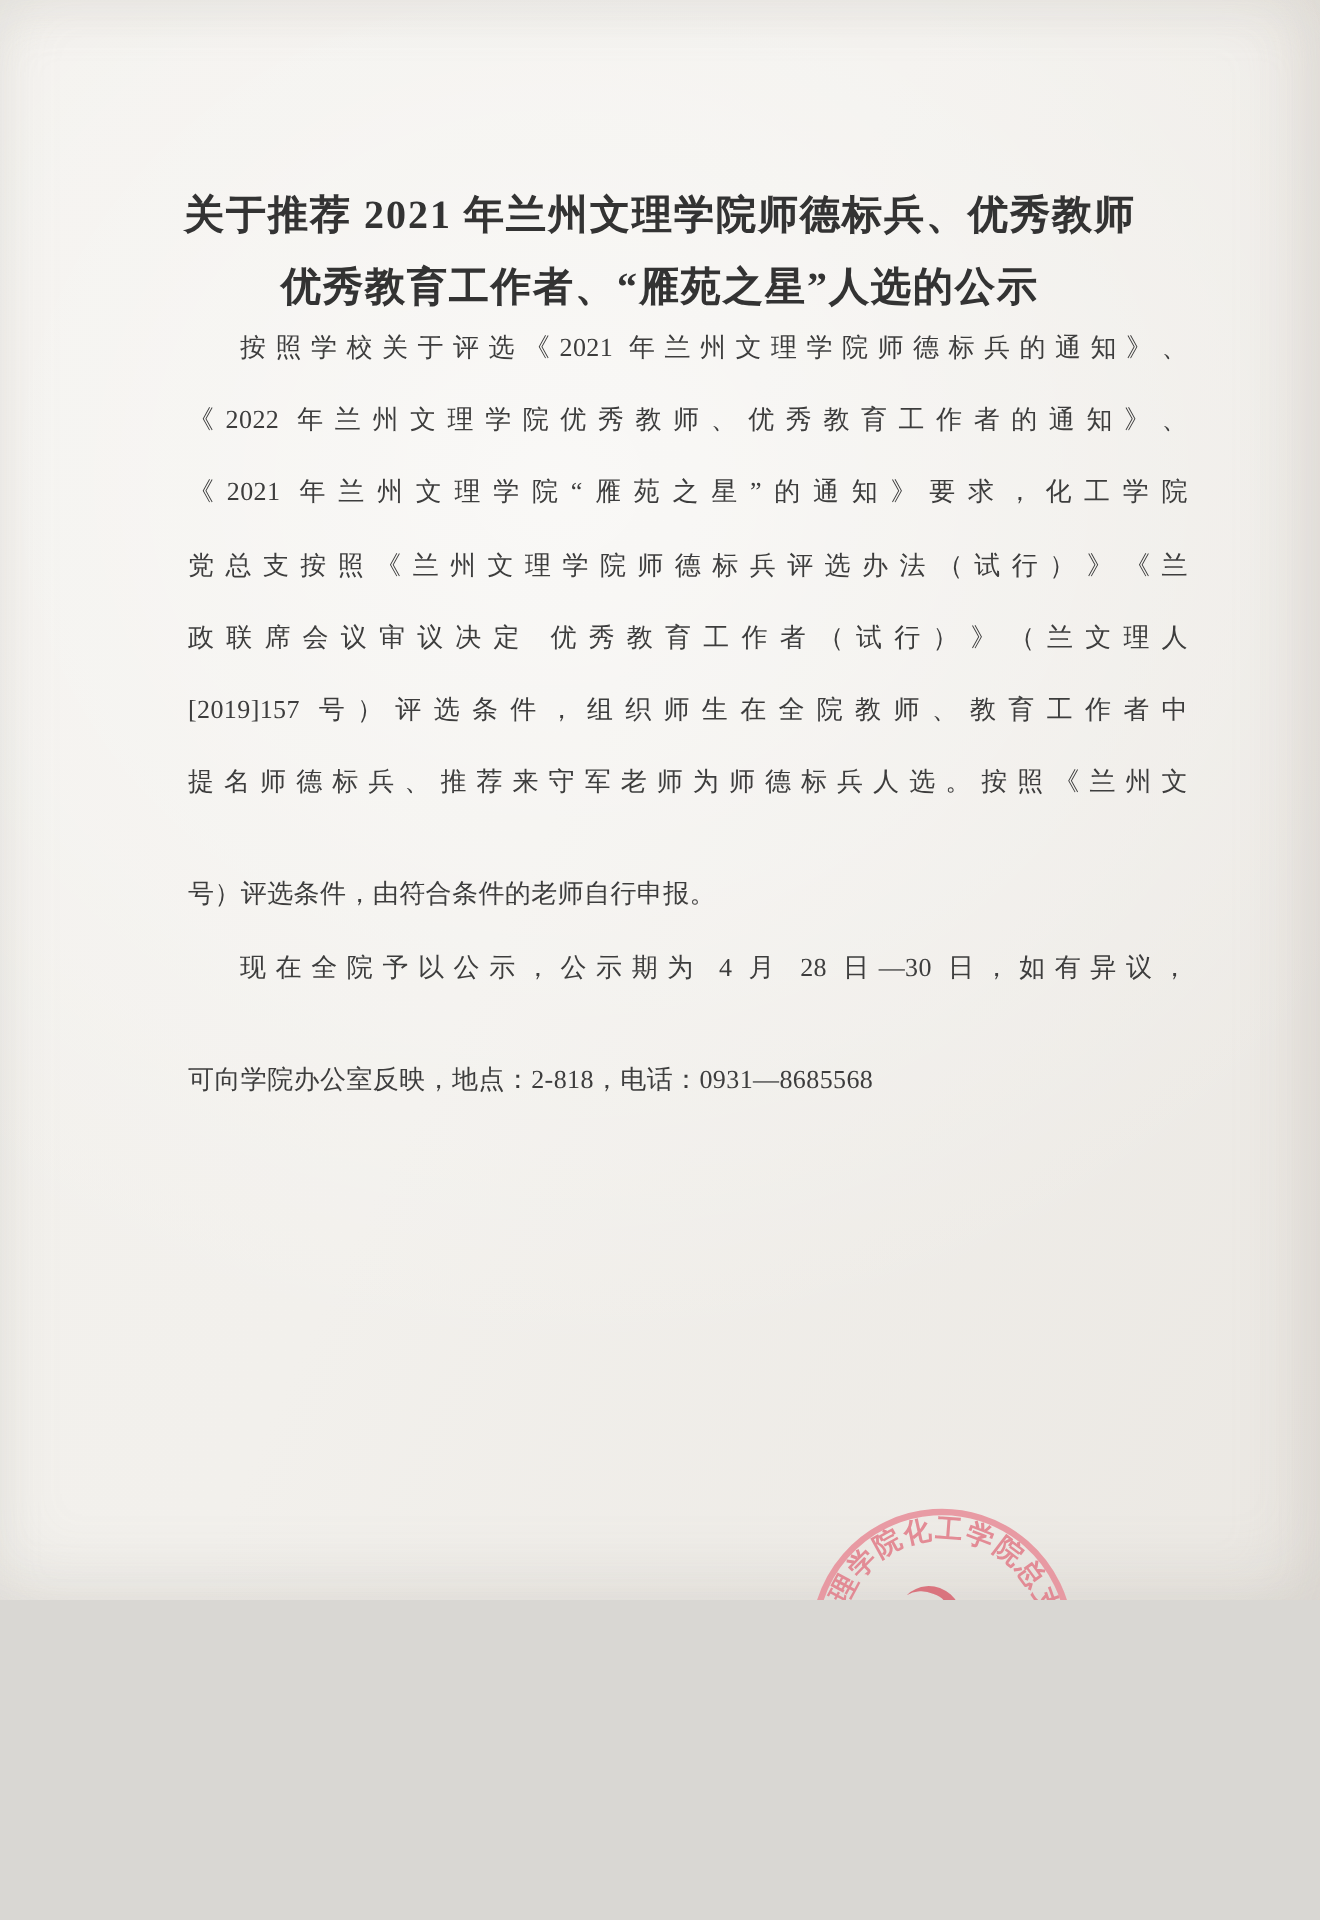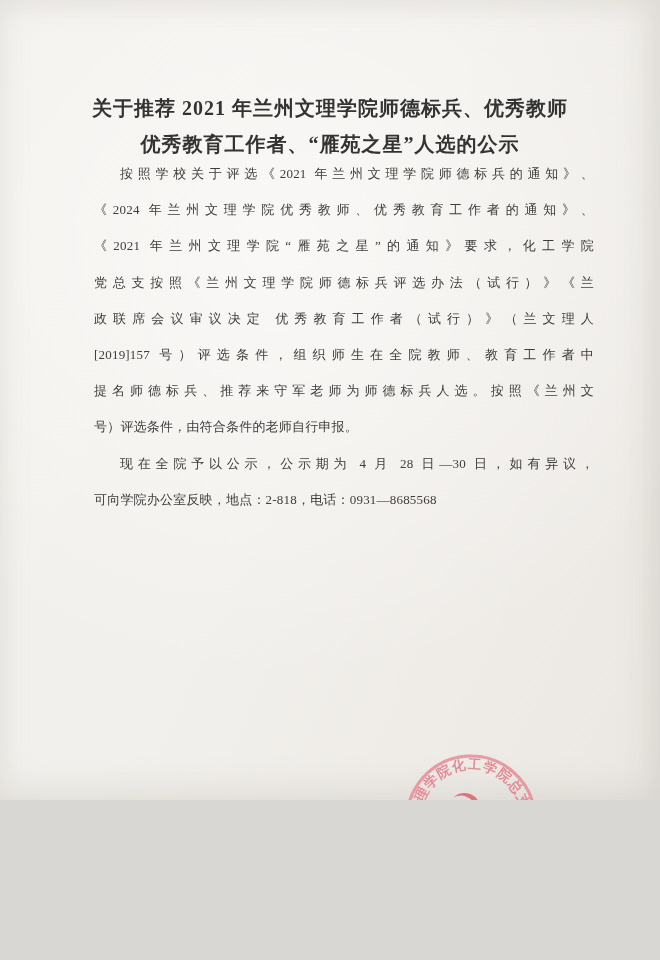--- a/index.html
+++ b/index.html
@@ -24,21 +24,21 @@
   }
   .body-col {
     position:absolute; left:94px; width:500px; top:156px;
     font-size:13px; line-height:36.2px; letter-spacing:0.2px;
   }
   .para .line {
     text-align:justify; text-align-last:justify; text-justify:inter-character;
     white-space:normal; height:36.2px; overflow:visible;
   }
   .para .line:first-child { text-indent:2em; }
-  .para .line.short { text-align-last:left; }
+  .para .line.short { text-align-last:left;margin-top:20px; }
   .seal {
     position:absolute; left:391px; top:740px; width:160px; height:160px;
     opacity:0.88; transform:rotate(-4deg);
   }
   .seal-date {
     position:absolute; left:411px; top:822px;
     font-size:20px; letter-spacing:1.5px; color:#2d2d2d;
     font-family:"Liberation Serif","DejaVu Serif",serif;
   }
 </style>
@@ -48,21 +48,21 @@
 <div class="page">
 
   <div class="doc-title">
       <div class="t-line">关于推荐 2021 年兰州文理学院师德标兵、优秀教师</div>
       <div class="t-line">优秀教育工作者、“雁苑之星”人选的公示</div>
     </div>
 
   <div class="body-col">
     <div class="para">
         <div class="line">按照学校关于评选《2021 年兰州文理学院师德标兵的通知》、</div>
-        <div class="line">《2024 年兰州文理学院优秀教师、优秀教育工作者的通知》、</div>
+        <div class="line">《2022 年兰州文理学院优秀教师、优秀教育工作者的通知》、</div>
         <div class="line">《2021 年兰州文理学院“雁苑之星”的通知》要求，化工学院</div>
         <div class="line">党总支按照《兰州文理学院师德标兵评选办法（试行）》《兰</div>
         <div class="line">政联席会议审议决定 优秀教育工作者（试行）》（兰文理人</div>
         <div class="line">[2019]157 号）评选条件，组织师生在全院教师、教育工作者中</div>
         <div class="line">提名师德标兵、推荐来守军老师为师德标兵人选。按照《兰州文</div>
         <div class="line short">号）评选条件，由符合条件的老师自行申报。</div>
       </div>
     <div class="para">
         <div class="line">现在全院予以公示，公示期为 4 月 28 日—30 日，如有异议，</div>
         <div class="line short">可向学院办公室反映，地点：2-818，电话：0931—8685568</div>

